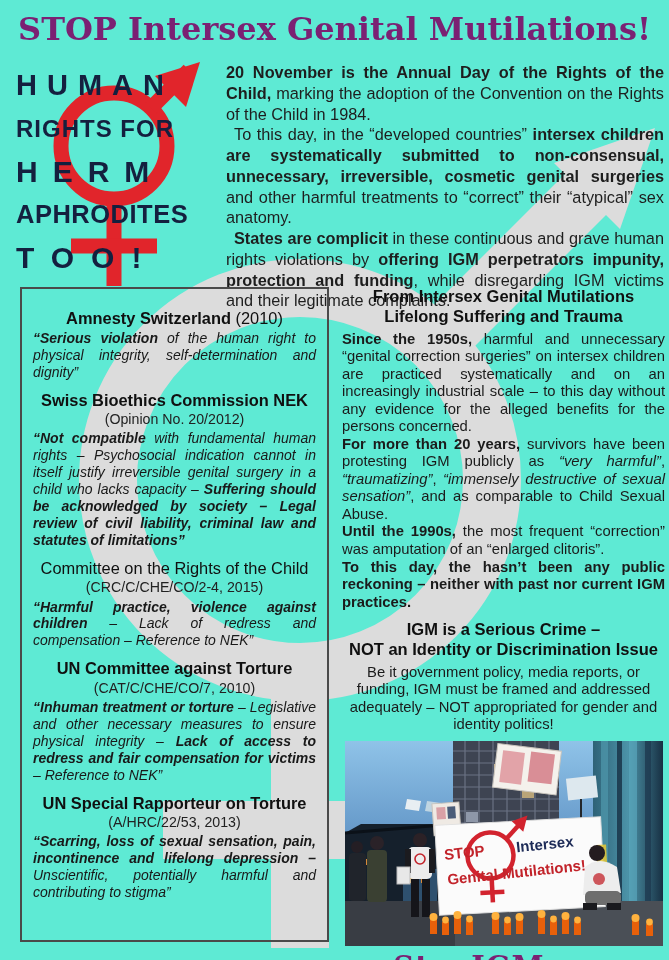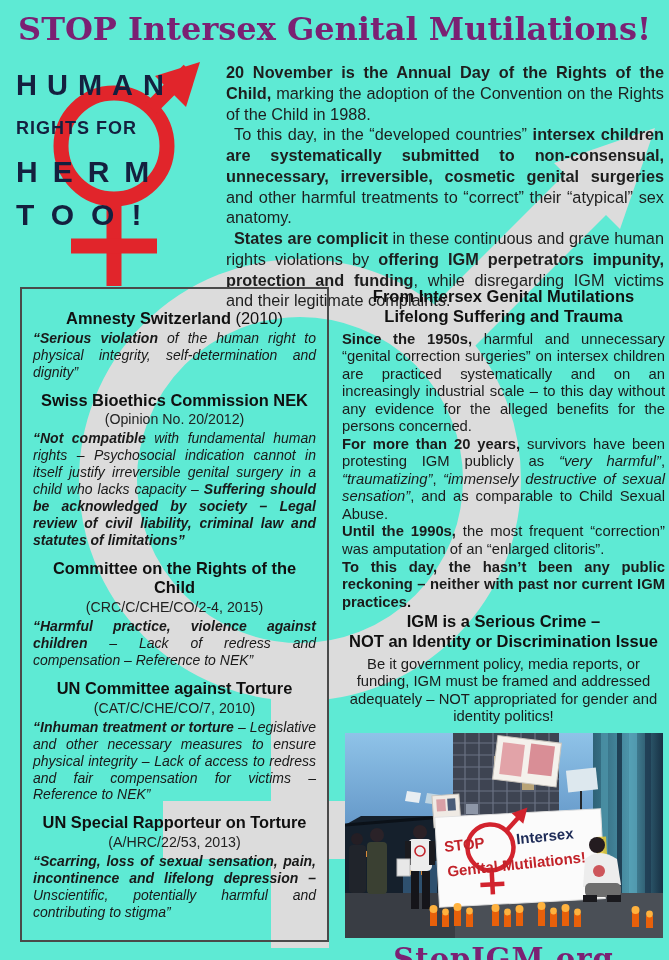--- a/index.html
+++ b/index.html
@@ -14,42 +14,42 @@
     position:absolute;top:10px;left:0;width:669px;text-align:center;
     font-family:"DejaVu Serif",serif;font-weight:800;font-size:32px;
     color:#7B2173;white-space:nowrap;letter-spacing:0px;
   }
 
   .top-row{position:absolute;top:62px;left:14px;width:650px;display:flex;gap:9px;}
   .logo{position:relative;width:203px;height:226px;flex:none;}
   .logo svg{position:absolute;left:0;top:0;}
   .logo-lines{position:absolute;left:2px;top:2px;width:200px;color:#14203F;font-weight:800;line-height:43px;}
   .ll1{font-size:29px;letter-spacing:10px;}
-  .ll2{font-size:18px;letter-spacing:1px;}
+  .ll2{font-size:24px;letter-spacing:1px;}
   .ll3{font-size:30px;letter-spacing:15px;}
   .ll4{font-size:25.5px;letter-spacing:0.5px;}
   .ll5{font-size:30px;letter-spacing:17px;}
 
   .intro{flex:1;font-size:16.3px;line-height:1.275;text-align:justify;color:#1e1e1e;}
   .intro p{margin:0;}
   .intro p.indent{text-indent:8px;}
 
   .columns{position:absolute;top:287px;left:20px;width:645px;display:flex;gap:13px;align-items:flex-start;}
   .left-box{
     width:309px;height:655px;box-sizing:border-box;flex:none;
     border:2px solid #4a4a4a;padding:20px 11px 8px;background:transparent;
   }
   .sec{margin-bottom:10px;}
   .sec-h{font-size:16.4px;text-align:center;color:#101010;line-height:1.2;margin:0 0 1px;}
   .sec-sub{font-size:14.2px;text-align:center;color:#222;line-height:1.2;margin:0 0 2px;}
   .quote{font-size:14px;line-height:1.21;font-style:italic;text-align:justify;color:#191919;margin:1px 0 0;}
 
   .right-col{width:323px;flex:none;}
   .rh{font-size:16.5px;font-weight:700;text-align:center;line-height:1.2;color:#101010;margin:0 0 4px;}
-  .rh2{margin-top:1px;}
+  .rh2{margin-top:9px;}
   .rp{font-size:14.8px;line-height:1.185;text-align:justify;color:#1b1b1b;margin:0;}
   .rp5{text-align:center;margin-bottom:6px;}
 
   .photo{width:318px;height:205px;margin:7px 0 3px 3px;overflow:hidden;}
   .url{
     text-align:center;margin-top:4px;
     font-family:"DejaVu Serif",serif;font-weight:800;font-size:29px;
     color:#7B2173;letter-spacing:1px;cursor:pointer;
   }
 </style>
@@ -81,26 +81,27 @@
             <line x1="137" y1="46" x2="175" y2="8"></line>
             <line x1="100" y1="137" x2="100" y2="224"></line>
             <line x1="57" y1="184" x2="143" y2="184"></line>
           </g>
           <polygon points="186,0 172,45 141,14" fill="#E1252B"></polygon>
         </svg>
         <div class="logo-lines">
           <div class="ll1">HUMAN</div>
           <div class="ll2">RIGHTS FOR</div>
           <div class="ll3">HERM</div>
+          <div class="ll4">APHRODITES</div>
           <div class="ll5">TOO!</div>
         </div>
       </div>
 
       <div class="intro">
-        <p><span style="font-weight: 700;">20 November is the Annual Day of the Rights of the Child,</span><span> marking the adoption of the Convention on the Rights of the Child in 1988.</span></p>
+        <p><span style="font-weight: 700;">20 November is the Annual Day of the Rights of the Child,</span><span> marking the adoption of the Convention on the Rights of the Child in 1984.</span></p>
         <p class="indent"><span>To this day, in the “developed countries” </span><span style="font-weight: 700;">intersex children are systematically submitted to non-consensual, unnecessary, irreversible, cosmetic genital surgeries</span><span> and other harmful treatments to “correct” their “atypical” sex anatomy.</span></p>
         <p class="indent"><span style="font-weight: 700;">States are complicit</span><span> in these continuous and grave human rights violations by </span><span style="font-weight: 700;">offering IGM perpetrators impunity, protection and funding</span><span>, while disregarding IGM victims and their legitimate complaints.</span></p>
       </div>
 
     </div>
 
     <div class="columns">
 
       <div class="left-box">
 
@@ -109,29 +110,29 @@
           <div class="quote"><span style="font-weight: 700;">“Serious violation</span><span> of the human right to physical integrity, self-determination and dignity”</span></div>
         </div>
 
         <div class="sec">
           <div class="sec-h"><span style="font-weight: 700;">Swiss Bioethics Commission NEK</span></div>
           <div class="sec-sub">(Opinion No. 20/2012)</div>
           <div class="quote"><span style="font-weight: 700;">“Not compatible</span><span> with fundamental human rights – Psychosocial indication cannot in itself justify irreversible genital surgery in a child who lacks capacity – </span><span style="font-weight: 700;">Suffering should be acknowledged by society – Legal review of civil liability, criminal law and statutes of limitations”</span></div>
         </div>
 
         <div class="sec">
-          <div class="sec-h"><span style="font-weight: 700;">Committee on the Rights of the Child</span></div>
+          <div class="sec-h"><span style="font-weight: 400;">Committee on the Rights of the Child</span></div>
           <div class="sec-sub">(CRC/C/CHE/CO/2-4, 2015)</div>
           <div class="quote"><span style="font-weight: 700;">“Harmful practice, violence against children</span><span> – Lack of redress and compensation – Reference to NEK”</span></div>
         </div>
 
         <div class="sec">
           <div class="sec-h"><span style="font-weight: 700;">UN Committee against Torture</span></div>
           <div class="sec-sub">(CAT/C/CHE/CO/7, 2010)</div>
-          <div class="quote"><span style="font-weight: 700;">“Inhuman treatment or torture</span><span> – Legislative and other necessary measures to ensure physical integrity – </span><span style="font-weight: 400;">Lack of access to redress and fair compensation for victims</span><span> – Reference to NEK”</span></div>
+          <div class="quote"><span style="font-weight: 700;">“Inhuman treatment or torture</span><span> – Legislative and other necessary measures to ensure physical integrity – </span><span style="font-weight: 700;">Lack of access to redress and fair compensation for victims</span><span> – Reference to NEK”</span></div>
         </div>
 
         <div class="sec">
           <div class="sec-h"><span style="font-weight: 700;">UN Special Rapporteur on Torture</span></div>
           <div class="sec-sub">(A/HRC/22/53, 2013)</div>
           <div class="quote"><span style="font-weight: 700;">“Scarring, loss of sexual sensation, pain, incontinence and lifelong depression –</span><span> Unscientific, potentially harmful and contributing to stigma”</span></div>
         </div>
 
       </div>
 

